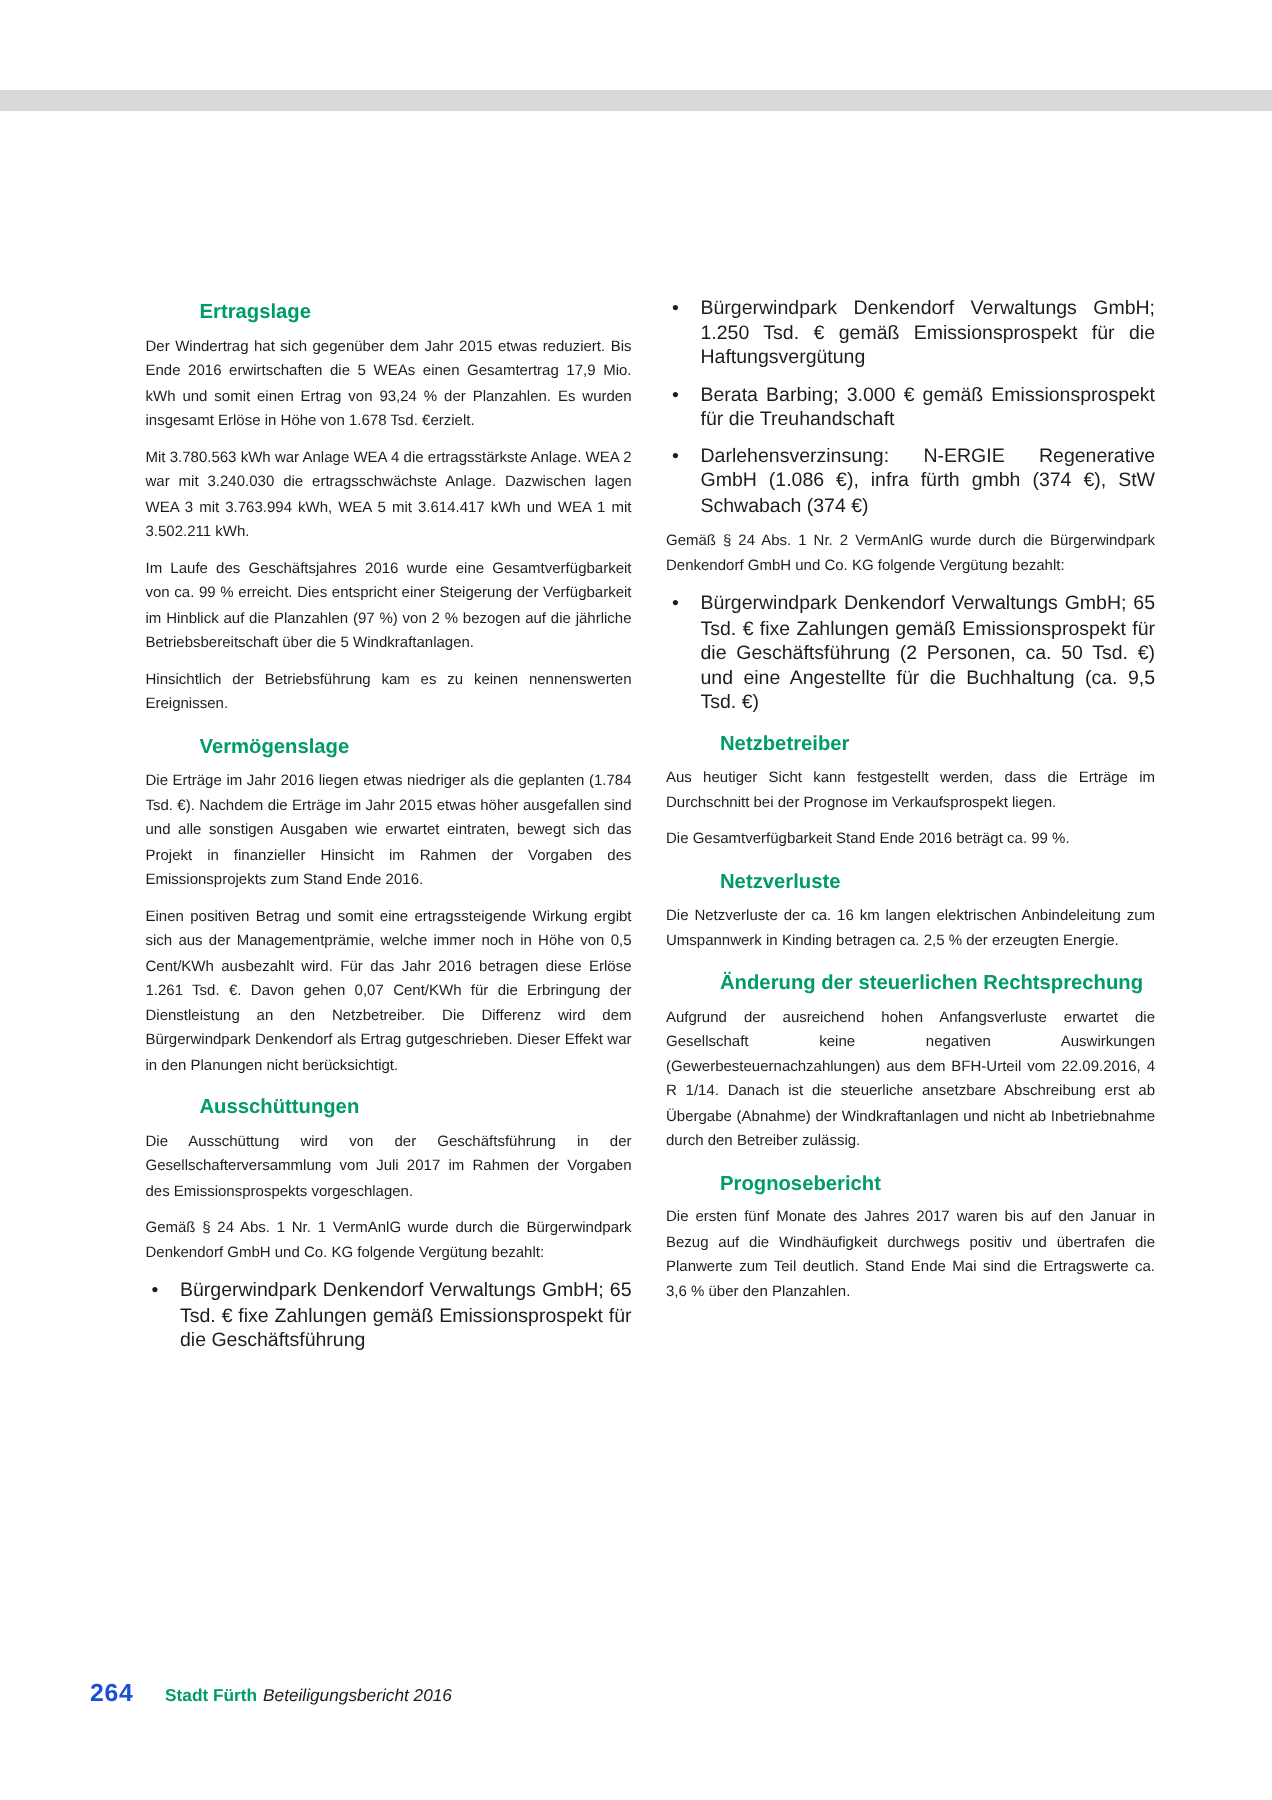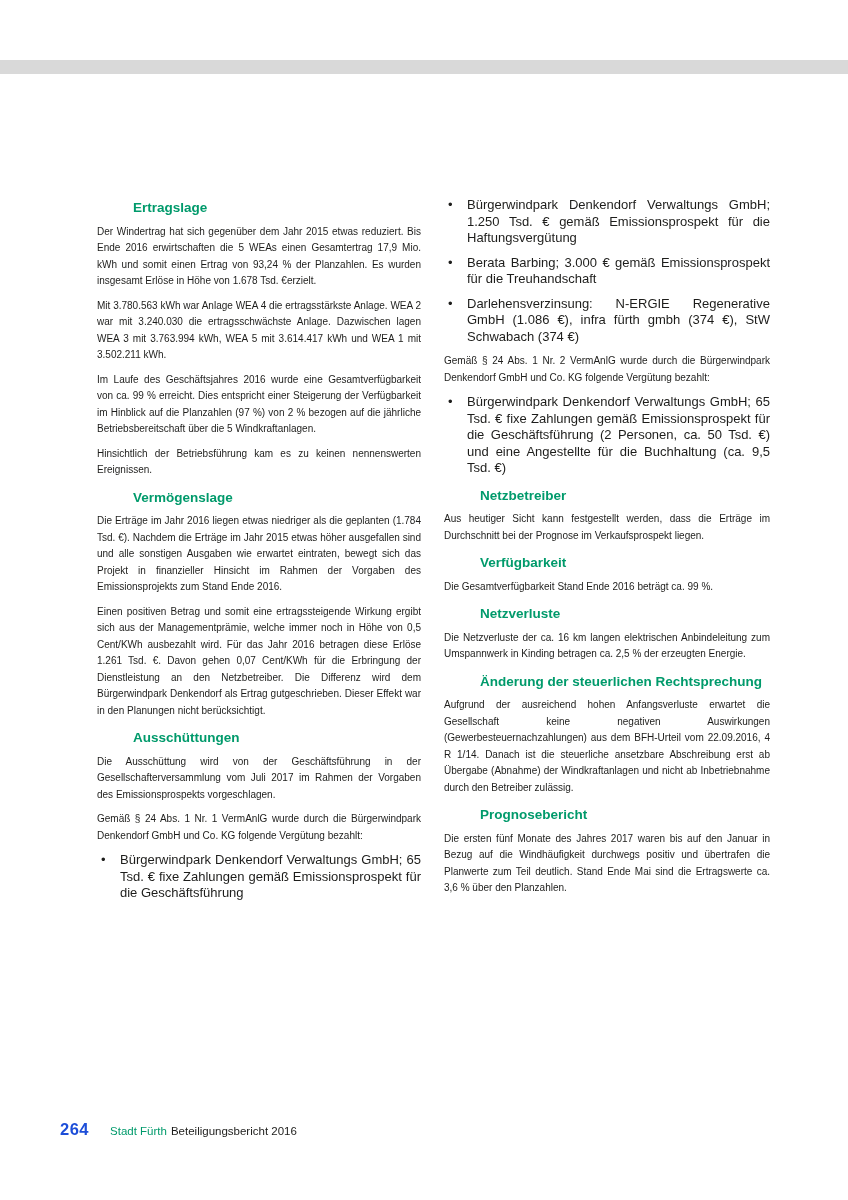--- a/index.html
+++ b/index.html
@@ -48,22 +48,22 @@
   .bullet .bt { flex: 1; margin-left: 7px; }
   .footer {
     position: absolute; left: 60px; top: 1120px;
     display: flex; align-items: baseline;
   }
   .page-num {
     color: #1d4ed8; font-weight: bold;
     font-size: 16.5px; letter-spacing: 0.5px;
   }
   .footer-line { margin-left: 21px; font-size: 11.5px; }
-  .footer-publisher { color: #009a6b; font-weight: normal; }
-  .footer-report { color: #1d1d1b; margin-left: 4px; }
+  .footer-publisher { color: #009a6b; font-weight: bold; }
+  .footer-report { color: #1d1d1b; margin-left: 4px; font-style: italic; }
 </style>
 </head>
 <body>
 
 <div class="topbar"></div>
 
 <div class="col col-left">
   <div class="heading">Ertragslage</div>
   <p class="body-p">Der Windertrag hat sich gegenüber dem Jahr 2015 etwas reduziert. Bis Ende 2016 erwirtschaften die 5 WEAs einen Gesamtertrag 17,9 Mio. kWh und somit einen Ertrag von 93,24 % der Planzahlen. Es wurden insgesamt Erlöse in Höhe von 1.678 Tsd. €erzielt.</p>
   <p class="body-p">Mit 3.780.563 kWh war Anlage WEA 4 die ertragsstärkste Anlage. WEA 2 war mit 3.240.030 die ertragsschwächste Anlage. Dazwischen lagen WEA 3 mit 3.763.994 kWh, WEA 5 mit 3.614.417 kWh und WEA 1 mit 3.502.211 kWh.</p>
@@ -94,21 +94,20 @@
     <span class="dot">•</span>
     <span class="bt">Darlehensverzinsung: N-ERGIE Regenerative GmbH (1.086 €), infra fürth gmbh (374 €), StW Schwabach (374 €)</span>
   </div>
   <p class="body-p">Gemäß § 24 Abs. 1 Nr. 2 VermAnlG wurde durch die Bürgerwindpark Denkendorf GmbH und Co. KG folgende Vergütung bezahlt:</p>
   <div class="bullet">
     <span class="dot">•</span>
     <span class="bt">Bürgerwindpark Denkendorf Verwaltungs GmbH; 65 Tsd. € fixe Zahlungen gemäß Emissionsprospekt für die Geschäftsführung (2 Personen, ca. 50 Tsd. €) und eine Angestellte für die Buchhaltung (ca. 9,5 Tsd. €)</span>
   </div>
   <div class="heading">Netzbetreiber</div>
   <p class="body-p">Aus heutiger Sicht kann festgestellt werden, dass die Erträge im Durchschnitt bei der Prognose im Verkaufsprospekt liegen.</p>
-  <div class="heading">Verfügbarkeit</div>
   <p class="body-p">Die Gesamtverfügbarkeit Stand Ende 2016 beträgt ca. 99 %.</p>
   <div class="heading">Netzverluste</div>
   <p class="body-p">Die Netzverluste der ca. 16 km langen elektrischen Anbindeleitung zum Umspannwerk in Kinding betragen ca. 2,5 % der erzeugten Energie.</p>
   <div class="heading">Änderung der steuerlichen Rechtsprechung</div>
   <p class="body-p">Aufgrund der ausreichend hohen Anfangsverluste erwartet die Gesellschaft keine negativen Auswirkungen (Gewerbesteuernachzahlungen) aus dem BFH-Urteil vom 22.09.2016, 4 R 1/14. Danach ist die steuerliche ansetzbare Abschreibung erst ab Übergabe (Abnahme) der Windkraftanlagen und nicht ab Inbetriebnahme durch den Betreiber zulässig.</p>
   <div class="heading">Prognosebericht</div>
   <p class="body-p">Die ersten fünf Monate des Jahres 2017 waren bis auf den Januar in Bezug auf die Windhäufigkeit durchwegs positiv und übertrafen die Planwerte zum Teil deutlich. Stand Ende Mai sind die Ertragswerte ca. 3,6 % über den Planzahlen.</p>
 </div>
 
 <div class="footer">

